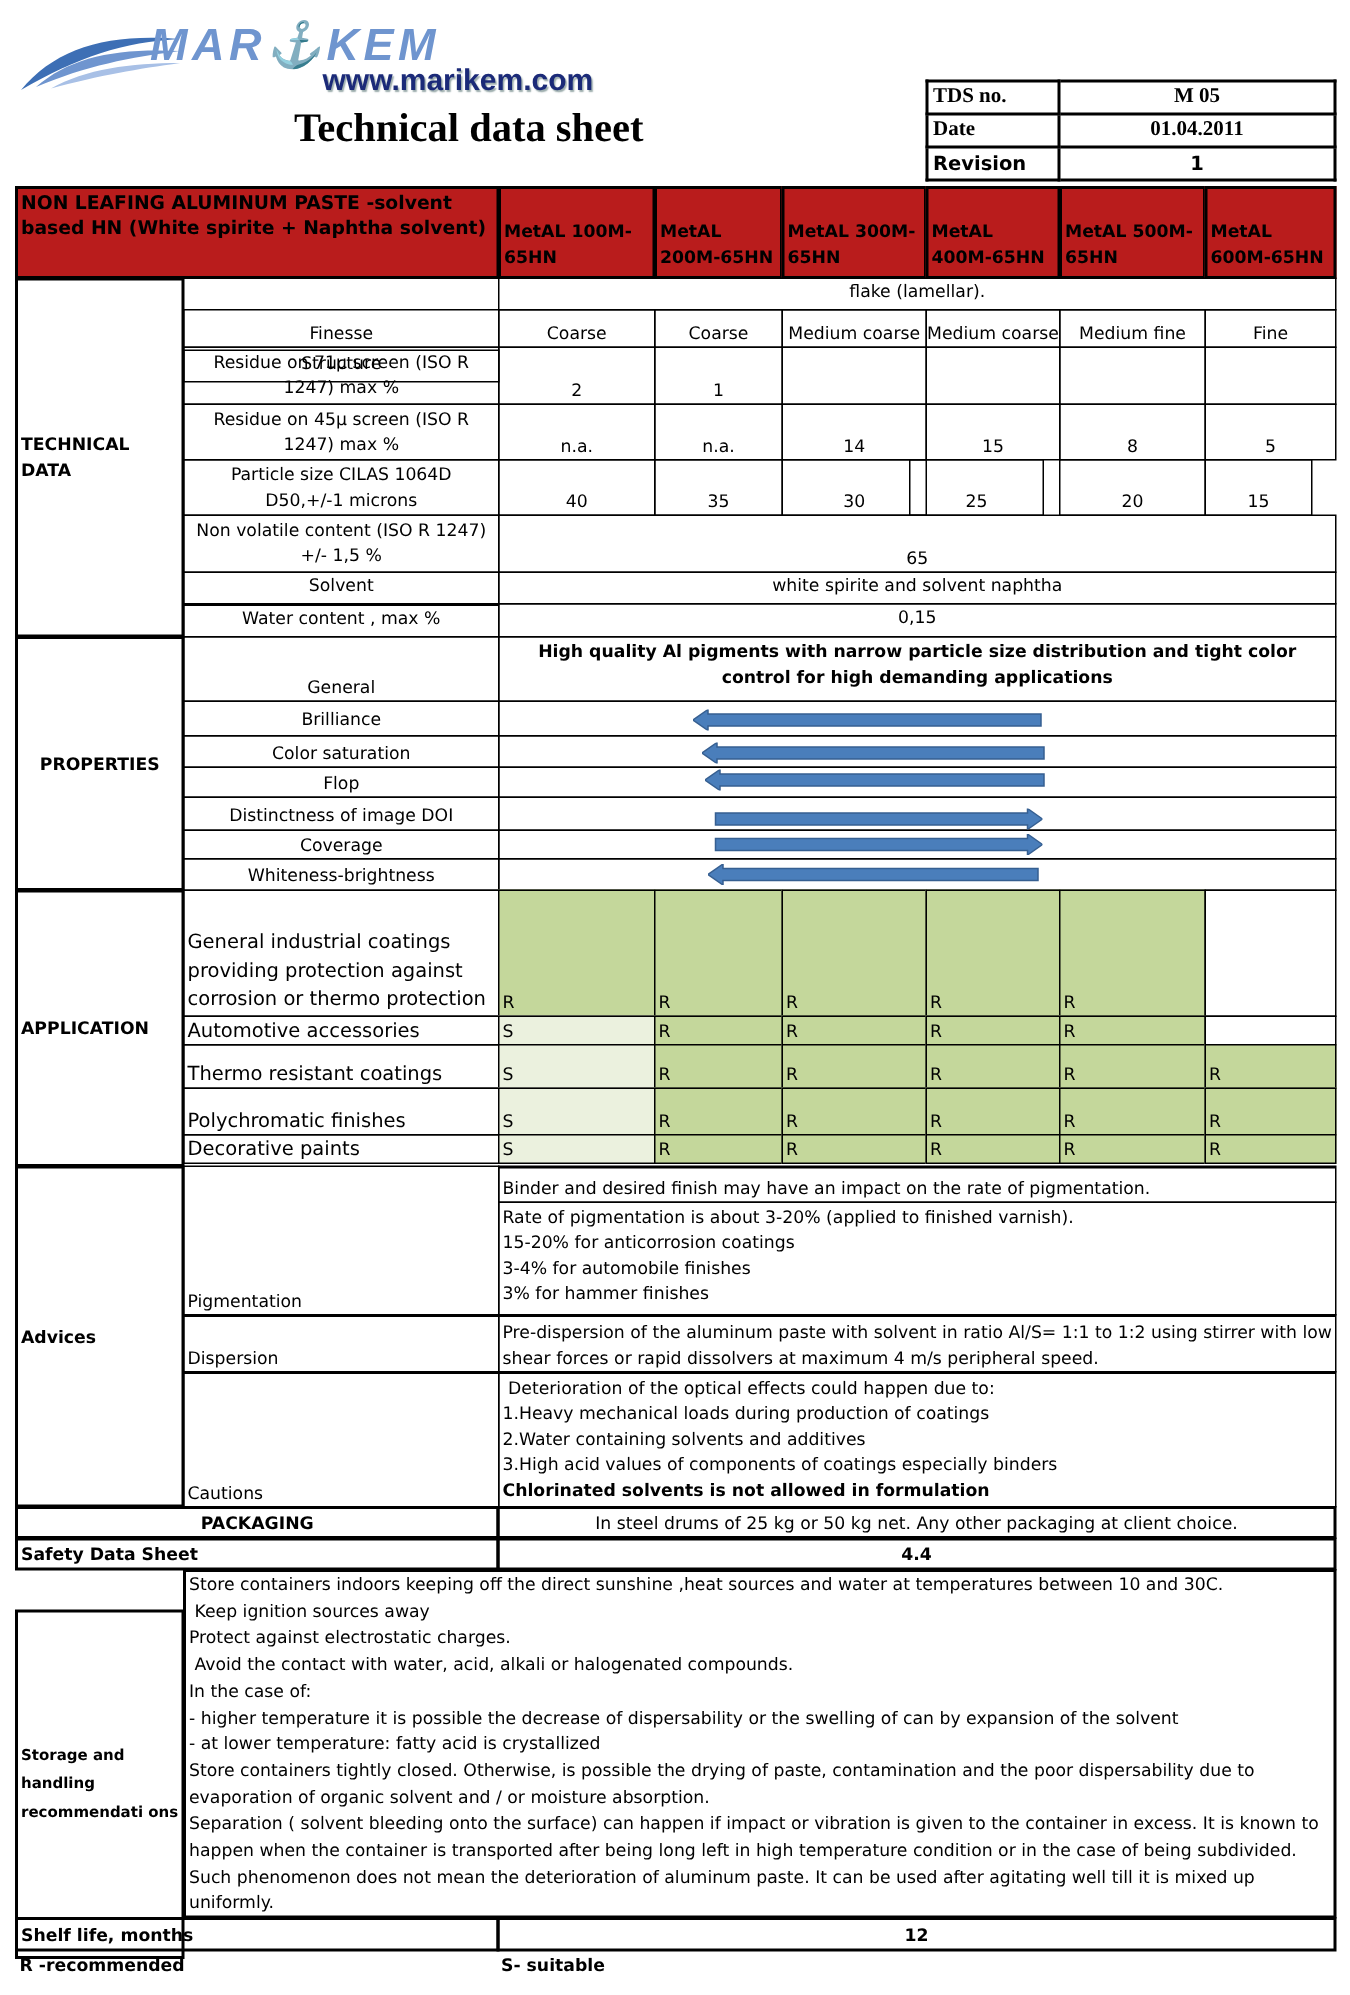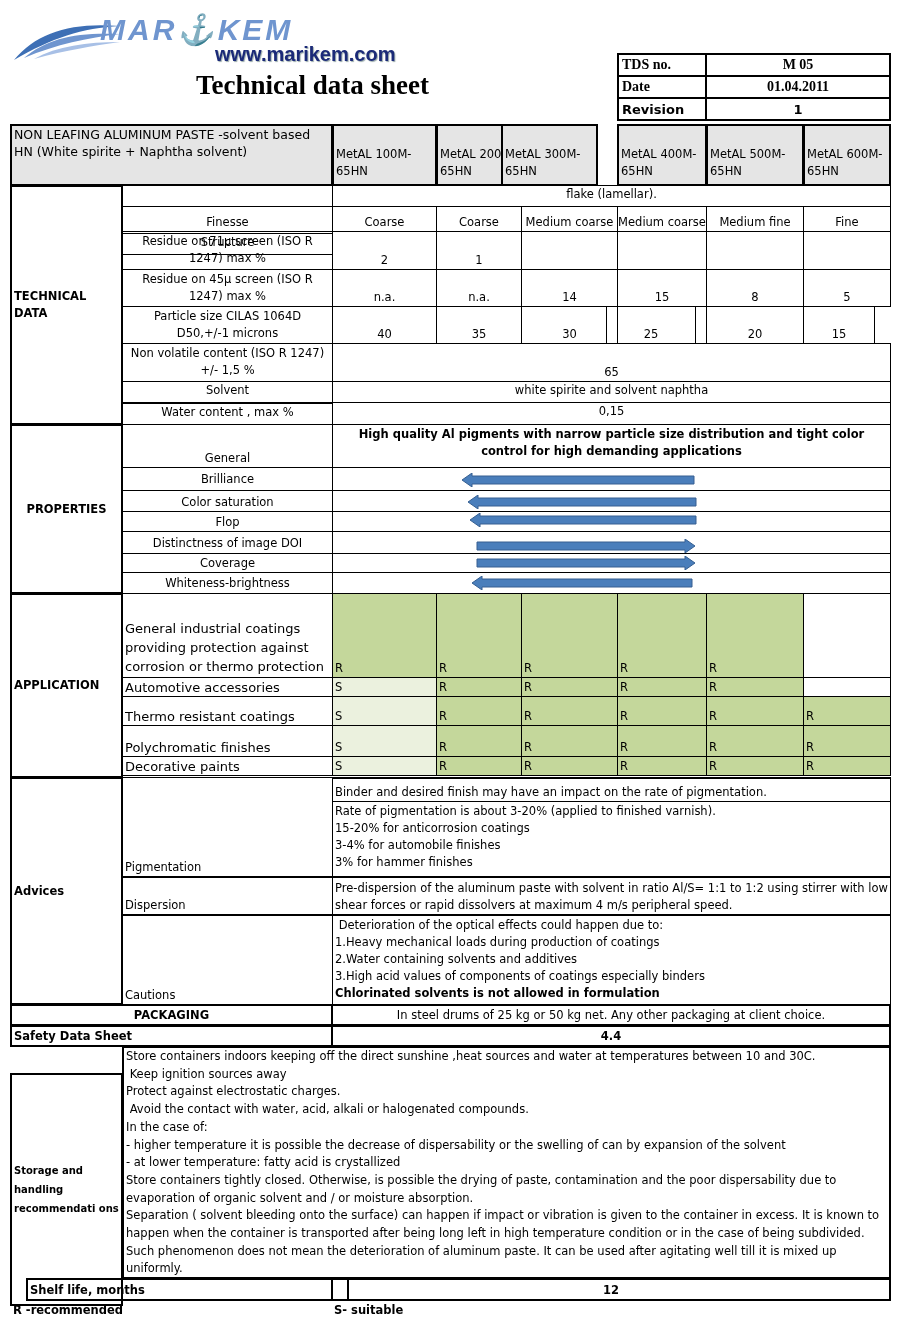--- a/index.html
+++ b/index.html
@@ -12,21 +12,21 @@
   table.meta td { border:2px solid #000; height:20px; padding:0 3px; font-family:"Liberation Serif", serif; font-weight:bold; font-size:14px; }
   table.meta td.k { width:80px; }
   table.meta td.v { width:176px; text-align:center; }
   table.meta td.sans { font-family:"DejaVu Sans", sans-serif; font-size:13px; }
   .abs { position:absolute; box-sizing:border-box; }
   .cell { position:absolute; box-sizing:border-box; border:1px solid #000; font-size:11.5px; line-height:17px; padding:0 2px; overflow:hidden; }
   .c { text-align:center; }
   .bot { display:flex; align-items:flex-end; }
   .mid { display:flex; align-items:center; }
   .bold { font-weight:bold; }
-  .hdr { background:#e5e5e5; font-weight:normal; font-size:12.5px; line-height:17px; }
+  .hdr { background:#b91c1c; font-weight:bold; font-size:12.5px; line-height:17px; }
   .green { background:#c4d79b; }
   .lgreen { background:#ebf1de; }
   .thick { border-width:2px; }
   .arrow { position:absolute; height:10px; }
 </style>
 </head>
 <body>
 
 <div class="logo">
   <svg width="110" height="55" viewBox="0 0 110 55" style="position:absolute;left:0;top:4px">
@@ -54,21 +54,21 @@
         <td class="v sans">1</td>
       </tr>
 </tbody>
   </table>
 
 <div>
 
   <div class="cell hdr thick" style="left:10px;top:124px;width:323px;height:62px;">NON LEAFING  ALUMINUM PASTE  -solvent based      HN (White spirite + Naphtha solvent)</div>
   <div class="cell hdr bot thick" style="left:332px;top:124px;width:105px;height:62px;padding-bottom:4px;font-size:11.5px;">MetAL 100M-65HN</div>
   <div class="cell hdr bot thick" style="left:436px;top:124px;width:86px;height:62px;padding-bottom:4px;font-size:11.5px;">MetAL 200M-65HN</div>
-  <div class="cell hdr bot thick" style="left:501px;top:124px;width:97px;height:62px;padding-bottom:4px;font-size:11.5px;">MetAL 300M-65HN</div>
+  <div class="cell hdr bot thick" style="left:521px;top:124px;width:97px;height:62px;padding-bottom:4px;font-size:11.5px;">MetAL 300M-65HN</div>
   <div class="cell hdr bot thick" style="left:617px;top:124px;width:90px;height:62px;padding-bottom:4px;font-size:11.5px;">MetAL 400M-65HN</div>
   <div class="cell hdr bot thick" style="left:706px;top:124px;width:98px;height:62px;padding-bottom:4px;font-size:11.5px;">MetAL 500M-65HN</div>
   <div class="cell hdr bot thick" style="left:803px;top:124px;width:88px;height:62px;padding-bottom:4px;font-size:11.5px;">MetAL 600M-65HN</div>
 
   <div class="cell bold thick mid" style="left:10px;top:185px;width:113px;height:240px;font-size:11.5px;">TECHNICAL DATA</div>
 
   <div class="cell c" style="left:122px;top:185px;width:211px;height:22px;margin-top:48px;">Structure</div>
   <div class="cell c" style="left:332px;top:185px;width:559px;height:22px;">flake (lamellar).</div>
 
   <div class="cell c bot" style="left:122px;top:206px;width:211px;height:26px;justify-content:center;">Finesse</div>
@@ -225,18 +225,18 @@
     <div style="white-space:pre"> Keep ignition sources away</div>
     <div>Protect against electrostatic charges.</div>
     <div style="white-space:pre"> Avoid the contact with water, acid, alkali or halogenated compounds.</div>
     <div>In the case of:</div>
     <div>- higher temperature it is possible the decrease of dispersability or  the swelling of can by expansion of the solvent</div>
     <div>- at lower temperature: fatty acid is crystallized</div>
     <div>Store containers tightly closed. Otherwise, is possible the drying of paste, contamination and the poor dispersability due to evaporation of organic solvent and / or moisture absorption.</div>
     <div>Separation ( solvent bleeding onto the surface) can happen if impact or vibration is given to the container in excess. It is known to happen when the container is transported after being long left in high temperature condition or in the case of being subdivided. Such phenomenon does not mean the deterioration of aluminum paste. It can be used after agitating well till it is mixed up uniformly.</div>
   </div>
 
-  <div class="cell bold thick" style="left:26px;top:1278px;width:323px;height:23px;line-height:20px;">Shelf life, months</div>
+  <div class="cell bold thick" style="left:10px;top:1278px;width:323px;height:23px;line-height:20px;">Shelf life, months</div>
   <div class="cell c bold thick" style="left:331px;top:1278px;width:560px;height:23px;line-height:20px;">12</div>
 
   <div class="abs bold" style="left:13px;top:1303px;font-size:11.5px;">R  -recommended</div>
   <div class="abs bold" style="left:334px;top:1303px;font-size:11.5px;">S- suitable</div>
 </div>
 
 </body></html>

